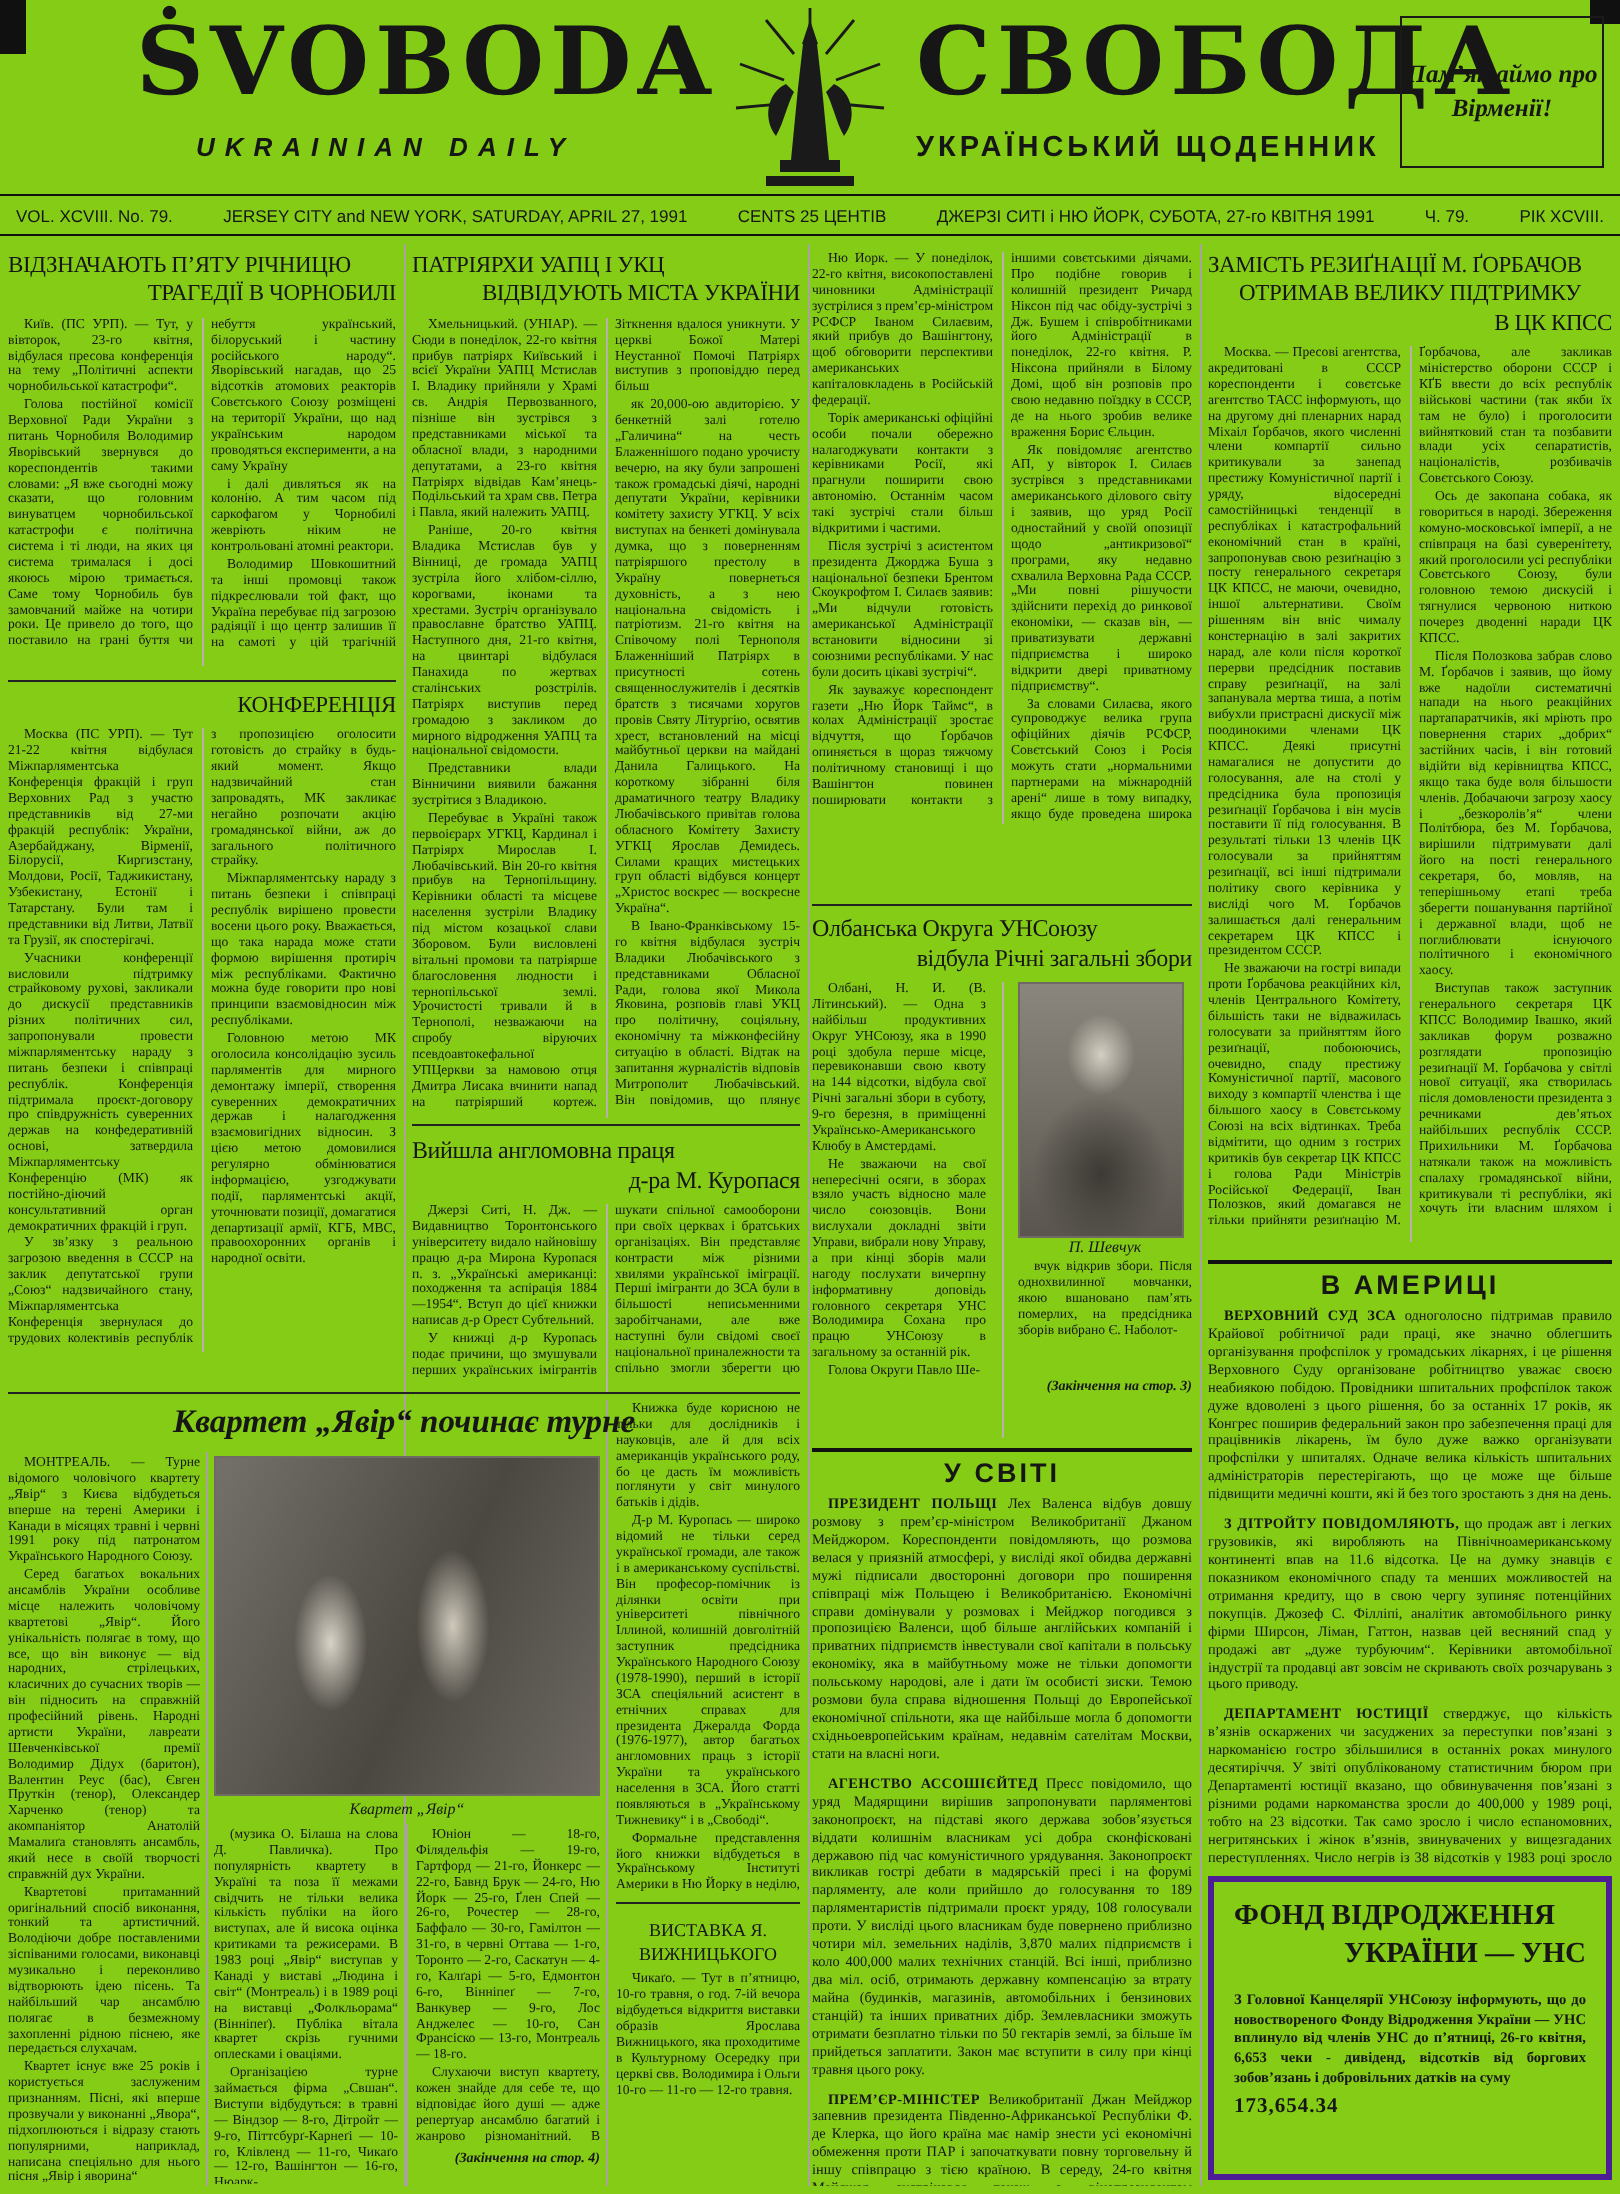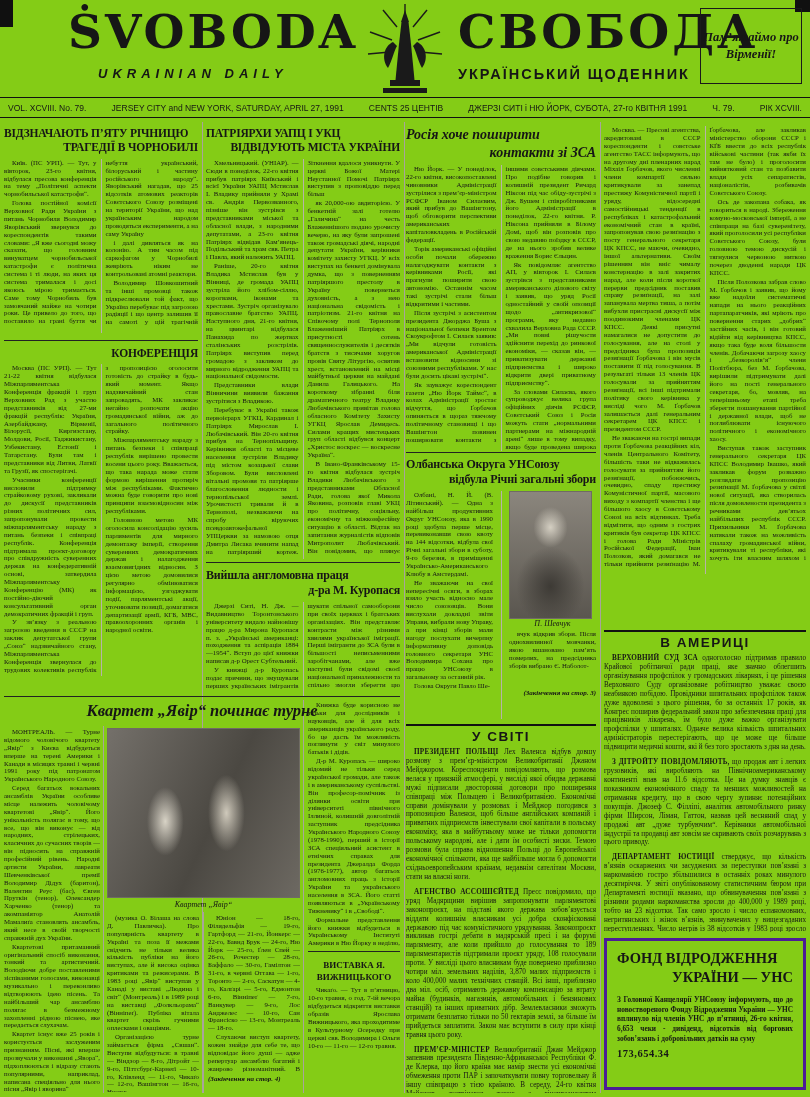--- a/index.html
+++ b/index.html
@@ -19,21 +19,21 @@
   
   .dateline{position:absolute;left:0;top:97px;width:810px;height:21px;border-top:1px solid #111;
             border-bottom:1px solid #111;display:flex;align-items:center;justify-content:space-between;
             padding:0 8px;box-sizing:border-box;font-family:"Liberation Sans",sans-serif;
             font-size:8.5px;white-space:nowrap;}
   
   .vline{position:absolute;width:1px;background:#a9a49b;}
   .hrule{position:absolute;height:1px;background:#222;}
   
   .art{position:absolute;}
-  .art h2{margin:0 0 4px 0;font-weight:bold;font-size:11.5px;line-height:1.25;letter-spacing:-0.2px;}
+  .art h2{margin:0 0 4px 0;font-weight:normal;font-size:11.5px;line-height:1.25;letter-spacing:-0.2px;}
   .hl{display:block;}
   .hl.l{text-align:left;}
   .hl.c{text-align:center;}
   .hl.r{text-align:right;}
   h2.ital{font-style:italic;font-size:14px;letter-spacing:0;}
   .bodytext{font-size:6.8px;line-height:1.16;text-align:justify;overflow:hidden;}
   .bodytext p{margin:0 0 1px 0;text-indent:8px;}
   .cols2{column-count:2;column-gap:9px;column-rule:1px solid #b7b2a8;column-fill:auto;}
   .sec-h{font-family:"Liberation Sans",sans-serif;font-weight:bold;font-size:13.5px;
          text-align:center;letter-spacing:1.5px;border-top:2px solid #111;padding-top:3px;margin:0 0 4px 0;}
@@ -42,27 +42,27 @@
   .photo{border:1px solid #6f6b64;box-sizing:border-box;}
   .photo.portrait{background:
       radial-gradient(ellipse 34% 26% at 50% 28%,#d4cfc2 0%,rgba(212,207,194,0) 62%),
       radial-gradient(ellipse 60% 45% at 50% 75%,#3d3a35 0%,rgba(61,58,53,0) 70%),
       linear-gradient(#8b867d,#5a564f);}
   .photo.group{background:
       radial-gradient(ellipse 16% 34% at 30% 55%,#d8d3c6 0%,rgba(216,211,198,0) 60%),
       radial-gradient(ellipse 16% 38% at 62% 50%,#cfc9bb 0%,rgba(207,201,187,0) 60%),
       linear-gradient(115deg,#74706a,#4b4842 55%,#6d6962);}
   .caption{text-align:center;font-style:italic;font-size:8px;}
-  .continued{font-style:italic;font-weight:bold;font-size:7px;text-align:left;margin-top:3px;}
+  .continued{font-style:italic;font-weight:bold;font-size:7px;text-align:right;margin-top:3px;}
   .flexrow{display:flex;}
   .fund{border:3px solid #4c1d95;box-sizing:border-box;padding:8px 10px;}
   .fund .t{font-weight:bold;font-size:14.5px;line-height:1.3;}
   .fund .b{font-size:7.3px;font-weight:bold;text-align:justify;margin-top:8px;line-height:1.35;}
   .fund .amt{font-weight:bold;font-size:10.5px;margin-top:4px;letter-spacing:0.5px;}
-  .boxtitle{font-weight:bold;font-size:9px;text-align:center;line-height:1.3;margin:4px 0 3px 0;}
+  .boxtitle{font-weight:normal;font-size:9px;text-align:center;line-height:1.3;margin:4px 0 3px 0;}
 </style>
 </head>
 <body>
 
 <div class="page">
 
   <div class="corner" style="left:0;top:0;width:13px;height:27px;"></div>
   <div class="corner" style="right:0;top:0;width:15px;height:12px;"></div>
 
   <header>
@@ -156,24 +156,20 @@
       <span class="hl l">Вийшла англомовна праця</span>
       <span class="hl r">д-ра М. Куропася</span>
     </h2>
     <div class="bodytext cols2" style="height:94px;">
         <p>Джерзі Ситі, Н. Дж. — Видавництво Торонтонського університету видало найновішу працю д-ра Мирона Куропася п. з. „Українські американці: походження та аспірація 1884—1954“. Вступ до цієї книжки написав д-р Орест Субтельний.</p>
         <p>У книжці д-р Куропась подає причини, що змушували перших українських імігрантів шукати спільної самооборони при своїх церквах і братських організаціях. Він представляє контрасти між різними хвилями української іміграції. Перші імігранти до ЗСА були в більшості неписьменними заробітчанами, але вже наступні були свідомі своєї національної приналежности та спільно змогли зберегти цю національну свідомість і спадщину свого народу.</p>
       </div>
   </section>
 
   <section class="art" style="left:406px;top:126px;width:190px;">
-    <h2 class="ital">
-      <span class="hl l">Росія хоче поширити</span>
-      <span class="hl r">контакти зі ЗСА</span>
-    </h2>
     <div class="bodytext cols2" style="height:286px;">
         <p>Ню Йорк. — У понеділок, 22-го квітня, високопоставлені чиновники Адміністрації зустрілися з прем’єр-міністром РСФСР Іваном Силаєвим, який прибув до Вашінгтону, щоб обговорити перспективи американських капіталовкладень в Російській федерації.</p>
         <p>Торік американські офіційні особи почали обережно налагоджувати контакти з керівниками Росії, які прагнули поширити свою автономію. Останнім часом такі зустрічі стали більш відкритими і частими.</p>
         <p>Після зустрічі з асистентом президента Джорджа Буша з національної безпеки Брентом Скоукрофтом І. Силаєв заявив: „Ми відчули готовість американської Адміністрації встановити відносини зі союзними республіками. У нас були досить цікаві зустрічі“.</p>
         <p>Як зауважує кореспондент газети „Ню Йорк Таймс“, в колах Адміністрації зростає відчуття, що Ґорбачов опиняється в щораз тяжчому політичному становищі і що Вашінгтон повинен поширювати контакти з іншими совєтськими діячами. Про подібне говорив і колишній президент Ричард Ніксон під час обіду-зустрічі з Дж. Бушем і співробітниками його Адміністрації в понеділок, 22-го квітня. Р. Ніксона прийняли в Білому Домі, щоб він розповів про свою недавню поїздку в СССР, де на нього зробив велике враження Борис Єльцин.</p>
         <p>Як повідомляє агентство АП, у вівторок І. Силаєв зустрівся з представниками американського ділового світу і заявив, що уряд Росії одностайний у своїй опозиції щодо „антикризової“ програми, яку недавно схвалила Верховна Рада СССР. „Ми повні рішучости здійснити перехід до ринкової економіки, — сказав він, — приватизувати державні підприємства і широко відкрити двері приватному підприємству“.</p>
         <p>За словами Силаєва, якого супроводжує велика група офіційних діячів РСФСР, Совєтський Союз і Росія можуть стати „нормальними партнерами на міжнародній арені“ лише в тому випадку, якщо буде проведена широка демократизація, створений політичний плюралізм, а засоби масової інформації здобудуть повну незалежність.</p>
       </div>
   </section>
   <div class="hrule" style="left:406px;top:452px;width:190px;"></div>
@@ -201,20 +197,25 @@
   </section>
 
   <section class="art" style="left:406px;top:724px;width:190px;height:369px;overflow:hidden;">
     <h3 class="sec-h">У СВІТІ</h3>
     <p class="item"><b>ПРЕЗИДЕНТ ПОЛЬЩІ</b> <span>Лех Валенса відбув довшу розмову з прем’єр-міністром Великобританії Джаном Мейджором. Кореспонденти повідомляють, що розмова велася у приязній атмосфері, у висліді якої обидва державні мужі підписали двосторонні договори про поширення співпраці між Польщею і Великобританією. Економічні справи домінували у розмовах і Мейджор погодився з пропозицією Валенси, щоб більше англійських компаній і приватних підприємств інвестували свої капітали в польську економіку, яка в майбутньому може не тільки допомогти польському народові, але і дати їм особисті зиски. Темою розмови була справа відношення Польщі до Европейської економічної спільноти, яка ще найбільше могла б допомогти східньоевропейським країнам, недавнім сателітам Москви, стати на власні ноги.</span></p>
     <p class="item"><b>АГЕНСТВО АССОШІЄЙТЕД</b> <span>Пресс повідомило, що уряд Мадярщини вирішив запропонувати парляментові законопроєкт, на підставі якого держава зобов’язується віддати колишнім власникам усі добра сконфісковані державою під час комуністичного урядування. Законопроєкт викликав гострі дебати в мадярській пресі і на форумі парляменту, але коли прийшло до голосування то 189 парляментаристів підтримали проєкт уряду, 108 голосували проти. У висліді цього власникам буде повернено приблизно чотири міл. земельних наділів, 3,870 малих підприємств і коло 400,000 малих технічних станцій. Всі інші, приблизно два міл. осіб, отримають державну компенсацію за втрату майна (будинків, магазинів, автомобільних і бензинових станцій) та інших приватних дібр. Землевласники зможуть отримати безплатно тільки по 50 гектарів землі, за більше їм прийдеться заплатити. Закон має вступити в силу при кінці травня цього року.</span></p>
     <p class="item"><b>ПРЕМ’ЄР-МІНІСТЕР</b> <span>Великобританії Джан Мейджор запевнив президента Південно-Африканської Республіки Ф. де Клерка, що його країна має намір знести усі економічні обмеження проти ПАР і започаткувати повну торговельну й іншу співпрацю з тією країною. В середу, 24-го квітня Мейджор зустрічався також з віцепрезидентом Африканського національного конгресу Нелсоном Манделою, який настоював, щоб Великобританія і взагалі Европейська економічна спільнота не спішилася із знесенням ембарґа на достави товарів до ПАР. Мандела і всі інші керівники АНК вважають, що санкції повинні тривати аж до часу повної ліквідації політики апартеїду.</span></p>
   </section>
 
   <section class="art" style="left:604px;top:126px;width:202px;">
+    <h2>
+      <span class="hl l">ЗАМІСТЬ РЕЗИҐНАЦІЇ М. ҐОРБАЧОВ</span>
+      <span class="hl c">ОТРИМАВ ВЕЛИКУ ПІДТРИМКУ</span>
+      <span class="hl r">В ЦК КПСС</span>
+    </h2>
     <div class="bodytext cols2" style="height:448px;">
         <p>Москва. — Пресові агентства, акредитовані в СССР кореспонденти і совєтське агентство ТАСС інформують, що на другому дні пленарних нарад Міхаіл Ґорбачов, якого численні члени компартії сильно критикували за занепад престижу Комуністичної партії і уряду, відосередні самостійницькі тенденції в республіках і катастрофальний економічний стан в країні, запропонував свою резиґнацію з посту генерального секретаря ЦК КПСС, не маючи, очевидно, іншої альтернативи. Своїм рішенням він вніс чималу констернацію в залі закритих нарад, але коли після короткої перерви предсідник поставив справу резиґнації, на залі запанувала мертва тиша, а потім вибухли пристрасні дискусії між поодинокими членами ЦК КПСС. Деякі присутні намагалися не допустити до голосування, але на столі у предсідника була пропозиція резиґнації Ґорбачова і він мусів поставити її під голосування. В результаті тільки 13 членів ЦК голосували за прийняттям резиґнації, всі інші підтримали політику свого керівника у висліді чого М. Ґорбачов залишається далі генеральним секретарем ЦК КПСС і президентом СССР.</p>
         <p>Не зважаючи на гострі випади проти Ґорбачова реакційних кіл, членів Центрального Комітету, більшість таки не відважилась голосувати за прийняттям його резиґнації, побоюючись, очевидно, спаду престижу Комуністичної партії, масового виходу з компартії членства і ще більшого хаосу в Совєтському Союзі на всіх відтинках. Треба відмітити, що одним з гострих критиків був секретар ЦК КПСС і голова Ради Міністрів Російської Федерації, Іван Полозков, який домагався не тільки прийняти резиґнацію М. Ґорбачова, але закликав міністерство оборони СССР і КҐБ ввести до всіх республік військові частини (так якби їх там не було) і проголосити вийнятковий стан та позбавити влади усіх сепаратистів, націоналістів, розбивачів Совєтського Союзу.</p>
         <p>Ось де закопана собака, як говориться в народі. Збереження комуно-московської імперії, а не співпраця на базі суверенітету, який проголосили усі республіки Совєтського Союзу, були головною темою дискусій і тягнулися червоною ниткою почерез дводенні наради ЦК КПСС.</p>
         <p>Після Полозкова забрав слово М. Ґорбачов і заявив, що йому вже надоїли систематичні напади на нього реакційних партапаратчиків, які мріють про повернення старих „добрих“ застійних часів, і він готовий відійти від керівництва КПСС, якщо така буде воля більшости членів. Добачаючи загрозу хаосу і „безкоролів’я“ члени Політбюра, без М. Ґорбачова, вирішили підтримувати далі його на пості генерального секретаря, бо, мовляв, на теперішньому етапі треба зберегти пошанування партійної і державної влади, щоб не поглиблювати існуючого політичного і економічного хаосу.</p>
         <p>Виступав також заступник генерального секретаря ЦК КПСС Володимир Івашко, який закликав форум розважно розглядати пропозицію резиґнації М. Ґорбачова у світлі нової ситуації, яка створилась після домовлености президента з речниками дев’ятьох найбільших республік СССР. Прихильники М. Ґорбачова натякали також на можливість спалаху громадянської війни, критикували ті республіки, які хочуть іти власним шляхом і добиваються повної незалежности.</p>
       </div>
   </section>
 
   <section class="art" style="left:604px;top:630px;width:202px;height:302px;overflow:hidden;">

